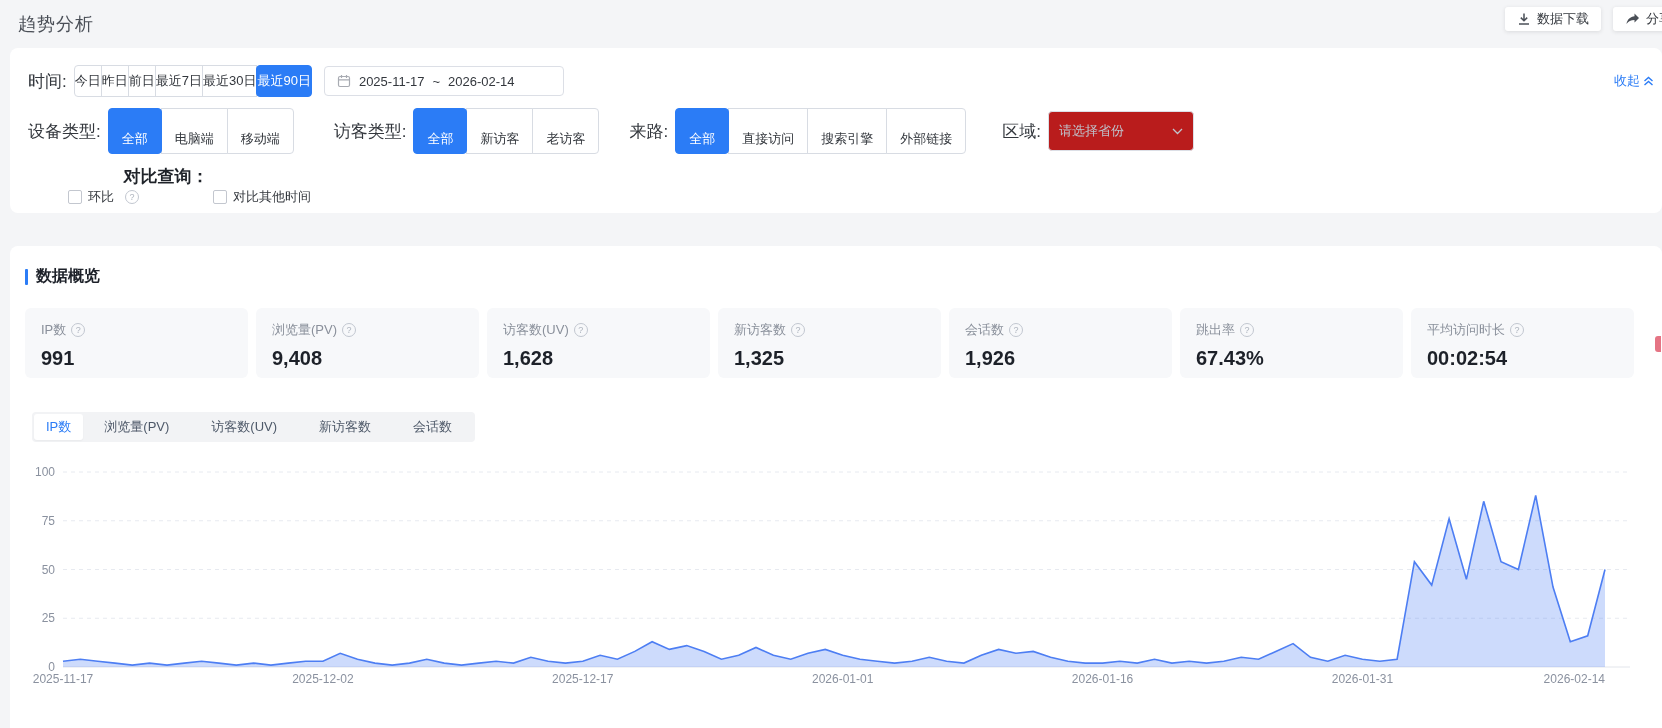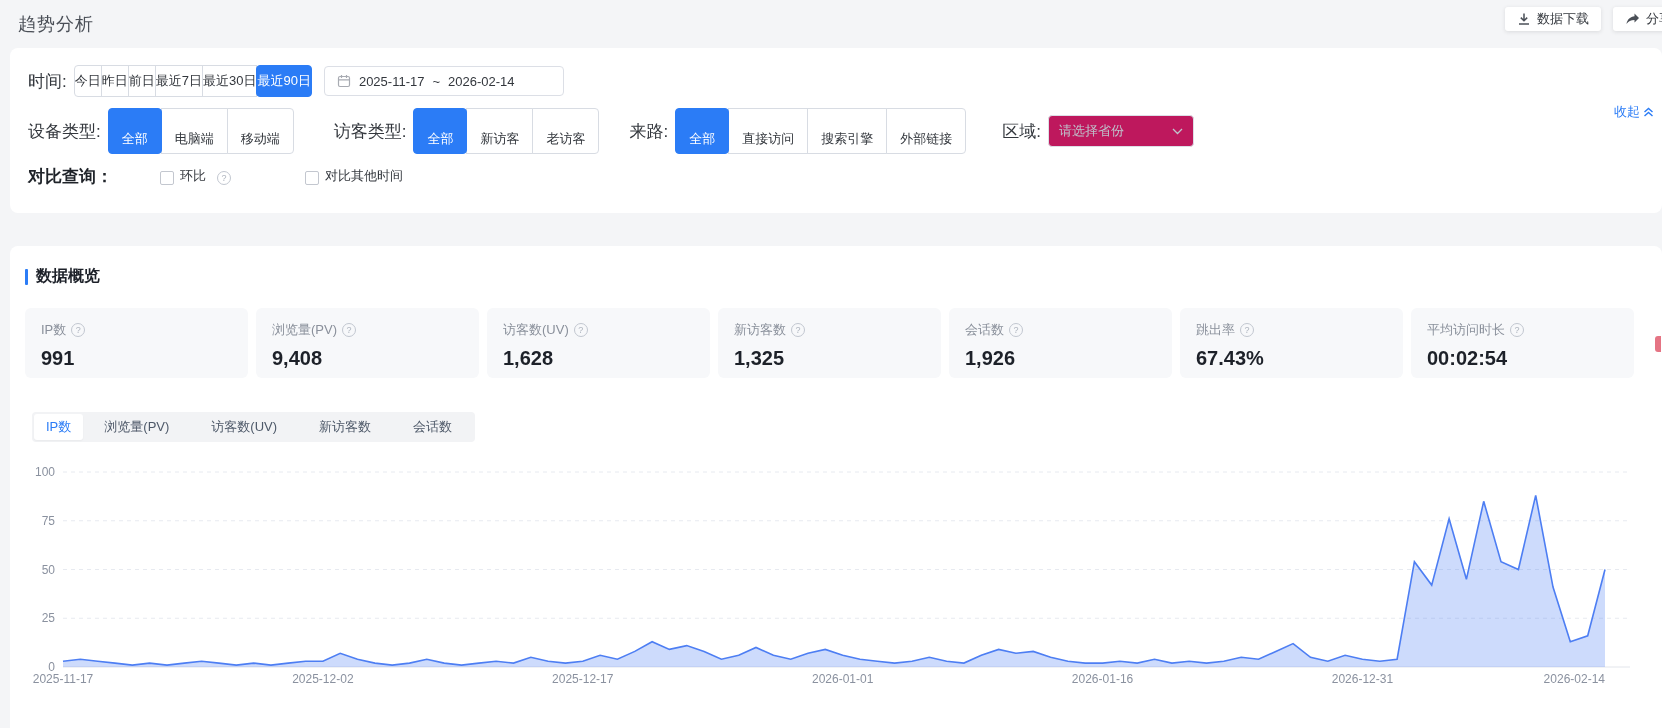--- a/index.html
+++ b/index.html
@@ -26,21 +26,21 @@
 
   
   .panel { position: absolute; background: #fff; border-radius: 8px; }
   #filter-panel { left: 10px; top: 48px; width: 1652px; height: 165px; }
   #main-panel   { left: 10px; top: 246px; width: 1652px; height: 482px; border-radius: 8px 8px 0 0; }
 
   
   .f-row { position: absolute; left: 18px; display: flex; align-items: center; }
   #f-row1 { top: 17px; height: 32px; }
   #f-row2 { top: 68px; height: 30px; }
-  #f-row3 { top: 117px; height: 22px; }
+  #f-row3 { top: 117px; height: 22px; flex-direction: column; }
   .f-label { font-size: 17px; color: #33373d; margin-right: 7px; white-space: nowrap; }
   .f-label.strong { font-weight: bold; color: #1f2329; }
 
   .seg-group { display: inline-flex; }
   .seg-btn {
     height: 46px; padding: 16px 13px; background: #fff; border: 1px solid #d8dce3; margin-left: -1px;
     font-size: 13px; color: #33373d; cursor: pointer; white-space: nowrap; position: relative;
     font-family: inherit; line-height: 28px;
   }
   #f-row1 .seg-btn { height: 32px; padding: 0 0; line-height: 30px; }
@@ -48,32 +48,32 @@
   .seg-btn:last-child { border-radius: 0 4px 4px 0; }
   .seg-btn.selected { background: #2b7cf6; border-color: #2b7cf6; color: #fff; z-index: 1; border-radius: 4px; }
 
   .date-input {
     display: inline-flex; align-items: center; gap: 8px; height: 30px; width: 240px; margin-left: 12px;
     border: 1px solid #dcdfe6; border-radius: 4px; padding: 0 12px; background: #fff; cursor: pointer;
     font-size: 13px; color: #33373d; white-space: nowrap;
   }
   .collapse-link {
     position: absolute; top: 24px; right: 8px; display: inline-flex; align-items: center; gap: 3px;
-    color: #2b7cf6; font-size: 13px; cursor: pointer; margin-top: 31px;
+    color: #2b7cf6; font-size: 13px; cursor: pointer;
   }
 
   .ml40 { margin-left: 40px; } .ml30 { margin-left: 30px; } .ml36 { margin-left: 36px; }
 
   .select-box {
-    display: inline-flex; align-items: center; justify-content: space-between; height: 32px; width: 146px;
-    border: 1px solid #dcdfe6; border-radius: 4px; padding: 0 10px; background: #be185d; cursor: pointer;
+    display: inline-flex; align-items: center; justify-content: space-between; height: 40px; width: 146px;
+    border: 1px solid #dcdfe6; border-radius: 4px; padding: 0 10px; background: #b91c1c; cursor: pointer;
   }
   .select-box .ph { font-size: 13px; color: #bfc3cc; }
 
-  .compare-item { display: inline-flex; align-items: flex-end; gap: 6px; margin-left: 8px; cursor: pointer; padding-left: 32px; }
+  .compare-item { display: inline-flex; align-items: center; gap: 6px; margin-left: 8px; cursor: pointer; padding-left: 32px; }
   .compare-item + .compare-item { margin-left: 42px; }
   .checkbox { width: 14px; height: 14px; border: 1px solid #c3c7cf; border-radius: 2px; background: #fff; display: inline-block; }
   .compare-label { font-size: 13px; color: #33373d; }
 
   .help-icon {
     width: 14px; height: 14px; border: 1px solid #c2c7d0; border-radius: 50%;
     display: inline-flex; align-items: center; justify-content: center;
     font-size: 9px; color: #aeb4be; margin-left: 5px; flex: 0 0 auto; cursor: pointer;
   }
 
@@ -292,16 +292,16 @@
       <span class="y-tick" style="top: 219px;">0</span>
       <span class="y-tick" style="top: 170.25px;">25</span>
       <span class="y-tick" style="top: 121.5px;">50</span>
       <span class="y-tick" style="top: 72.75px;">75</span>
       <span class="y-tick" style="top: 24px;">100</span>
       <span class="x-tick" style="top: 232px; left: 8px; width: 90px; text-align: center;">2025-11-17</span>
       <span class="x-tick" style="top: 232px; left: 267.888px; width: 90px; text-align: center;">2025-12-02</span>
       <span class="x-tick" style="top: 232px; left: 527.775px; width: 90px; text-align: center;">2025-12-17</span>
       <span class="x-tick" style="top: 232px; left: 787.663px; width: 90px; text-align: center;">2026-01-01</span>
       <span class="x-tick" style="top: 232px; left: 1047.55px; width: 90px; text-align: center;">2026-01-16</span>
-      <span class="x-tick" style="top: 232px; left: 1307.44px; width: 90px; text-align: center;">2026-12-31</span>
+      <span class="x-tick" style="top: 232px; left: 1307.44px; width: 90px; text-align: center;">2026-01-31</span>
       <span class="x-tick" style="top: 232px; left: 1505px; width: 90px; text-align: right;">2026-02-14</span>
     </div>
 </div>
 
 </body></html>

